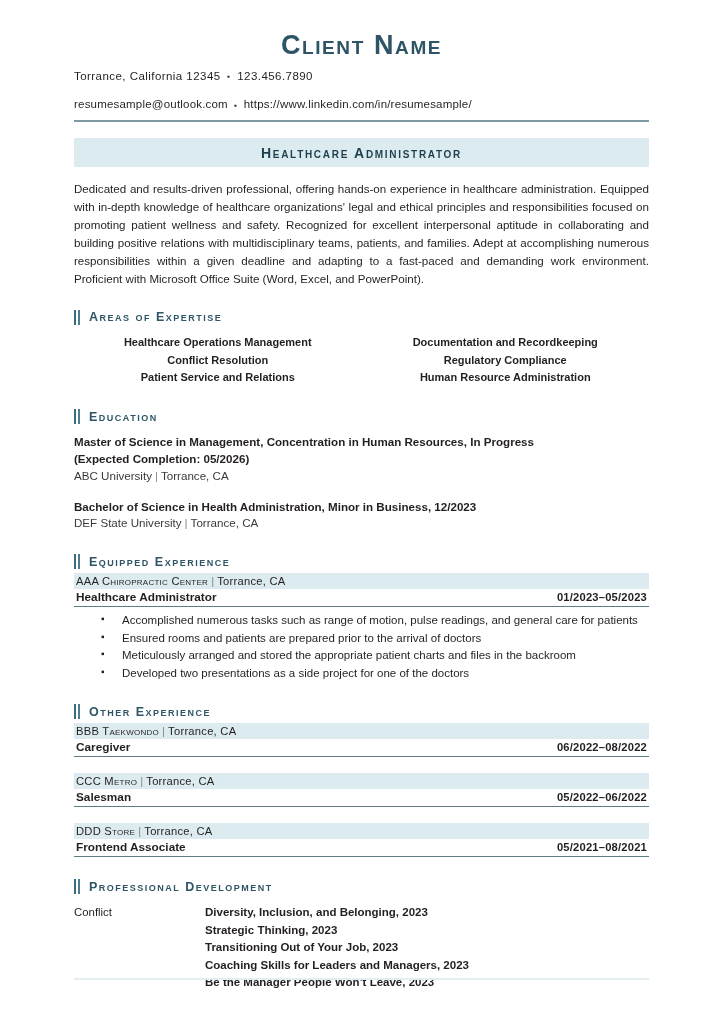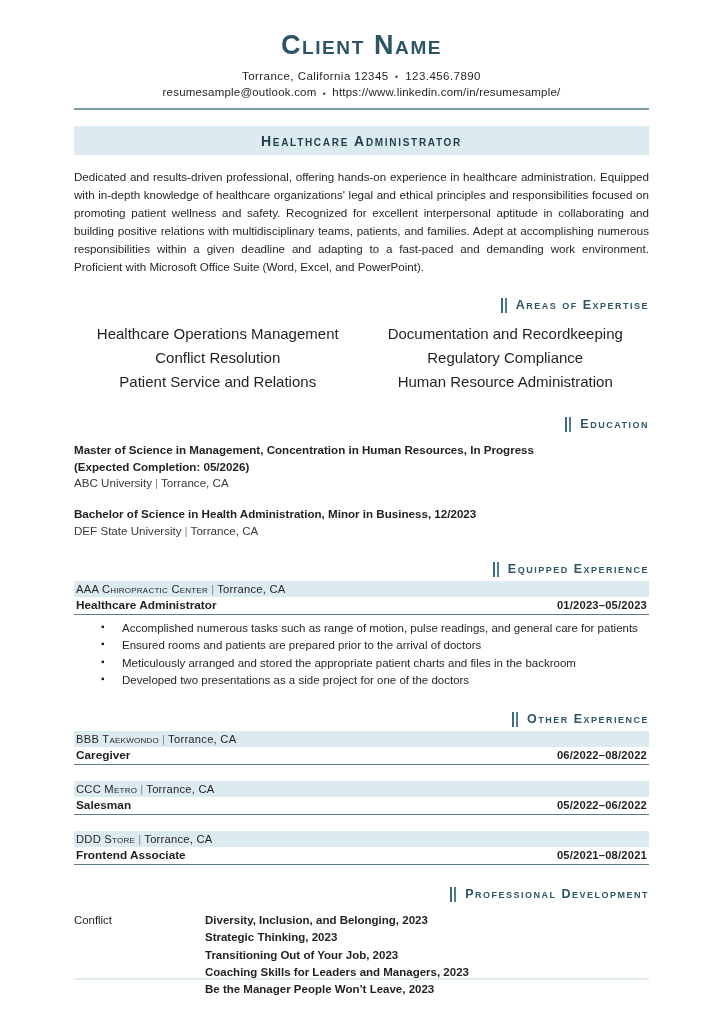--- a/index.html
+++ b/index.html
@@ -28,28 +28,28 @@
     text-align: center;
     color: #2d5566;
     font-size: 27px;
     font-weight: bold;
     font-variant: small-caps;
     letter-spacing: 1.6px;
     padding-top: 31px;
     line-height: 1.1;
   }
   .contact-line {
-    text-align: center;
+    text-align: left;
     font-size: 11.5px;
     color: #231f20;
     letter-spacing: 0.45px;
     margin-top: 7px;
     line-height: 1.45;
   }
-  .contact-line.second { margin-top: 0; letter-spacing: 0.2px; }
+  .contact-line.second { margin-top: 12px; letter-spacing: 0.2px; }
   .sep-dot {
     font-size: 8px;
     vertical-align: middle;
     padding: 0 3px;
   }
   .header-rule {
     height: 2px;
     background: #7d9aa3;
     margin-top: 7px;
   }
@@ -76,21 +76,20 @@
     color: #231f20;
   }
   .summary b { font-weight: normal; }
 
   
   .section-head {
     display: flex;
     align-items: center;
     margin-top: 22px;
     margin-bottom: 4px;
-    justify-content: flex-end;
   }
   .bars {
     display: inline-flex;
     gap: 2px;
     margin-right: 9px;
   }
   .bars i {
     display: block;
     width: 2px;
     height: 15px;
@@ -108,22 +107,22 @@
   
   .expertise {
     display: flex;
     margin-top: 9px;
   }
   .expertise-col {
     flex: 1;
     text-align: center;
   }
   .expertise-col div {
-    font-size: 15px;
-    font-weight: normal;
+    font-size: 11px;
+    font-weight: bold;
     line-height: 1.62;
   }
 
   
   .edu-block { margin-top: 10px; }
   .edu-block + .edu-block { margin-top: 14px; }
   .edu-degree {
     font-size: 11.6px;
     font-weight: bold;
     line-height: 1.45;

